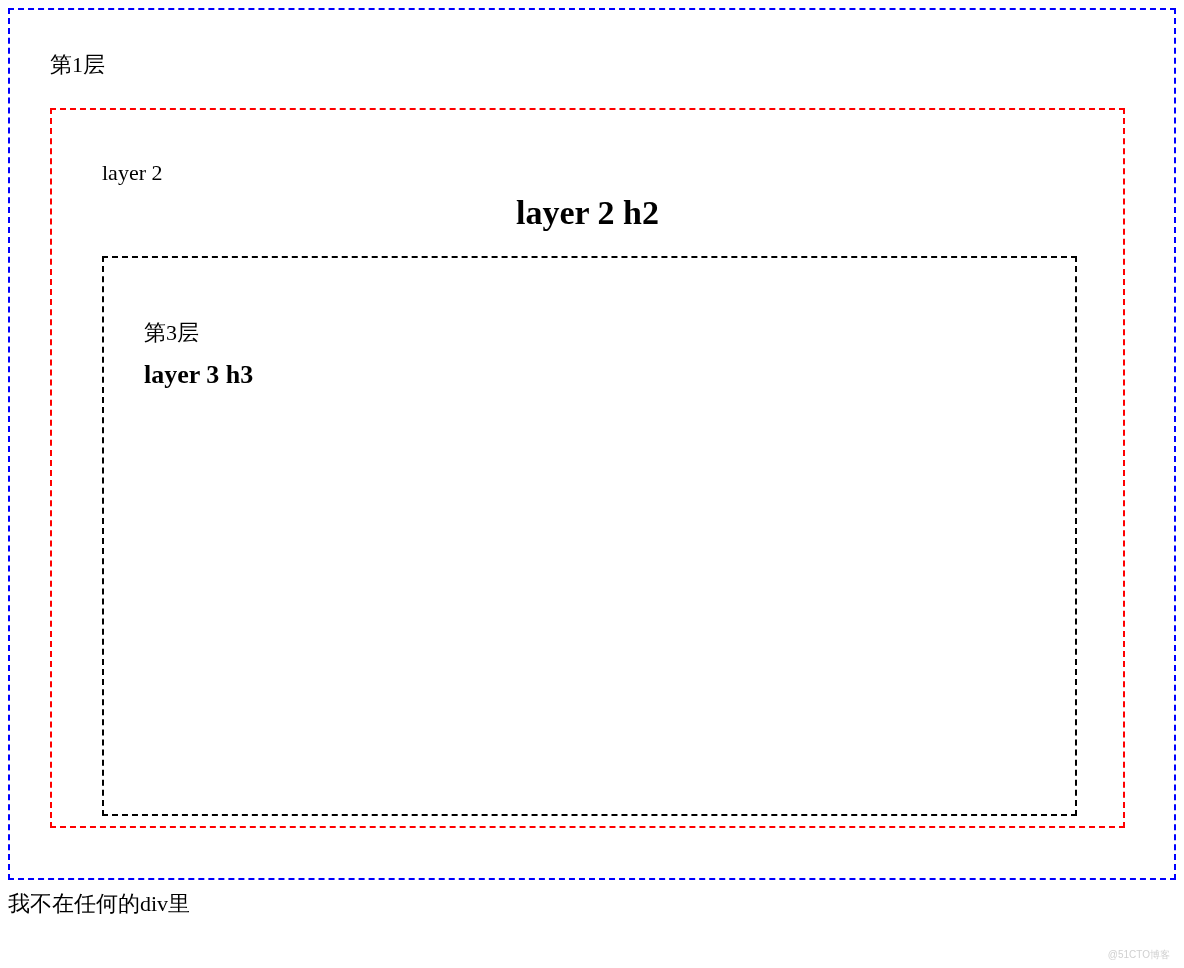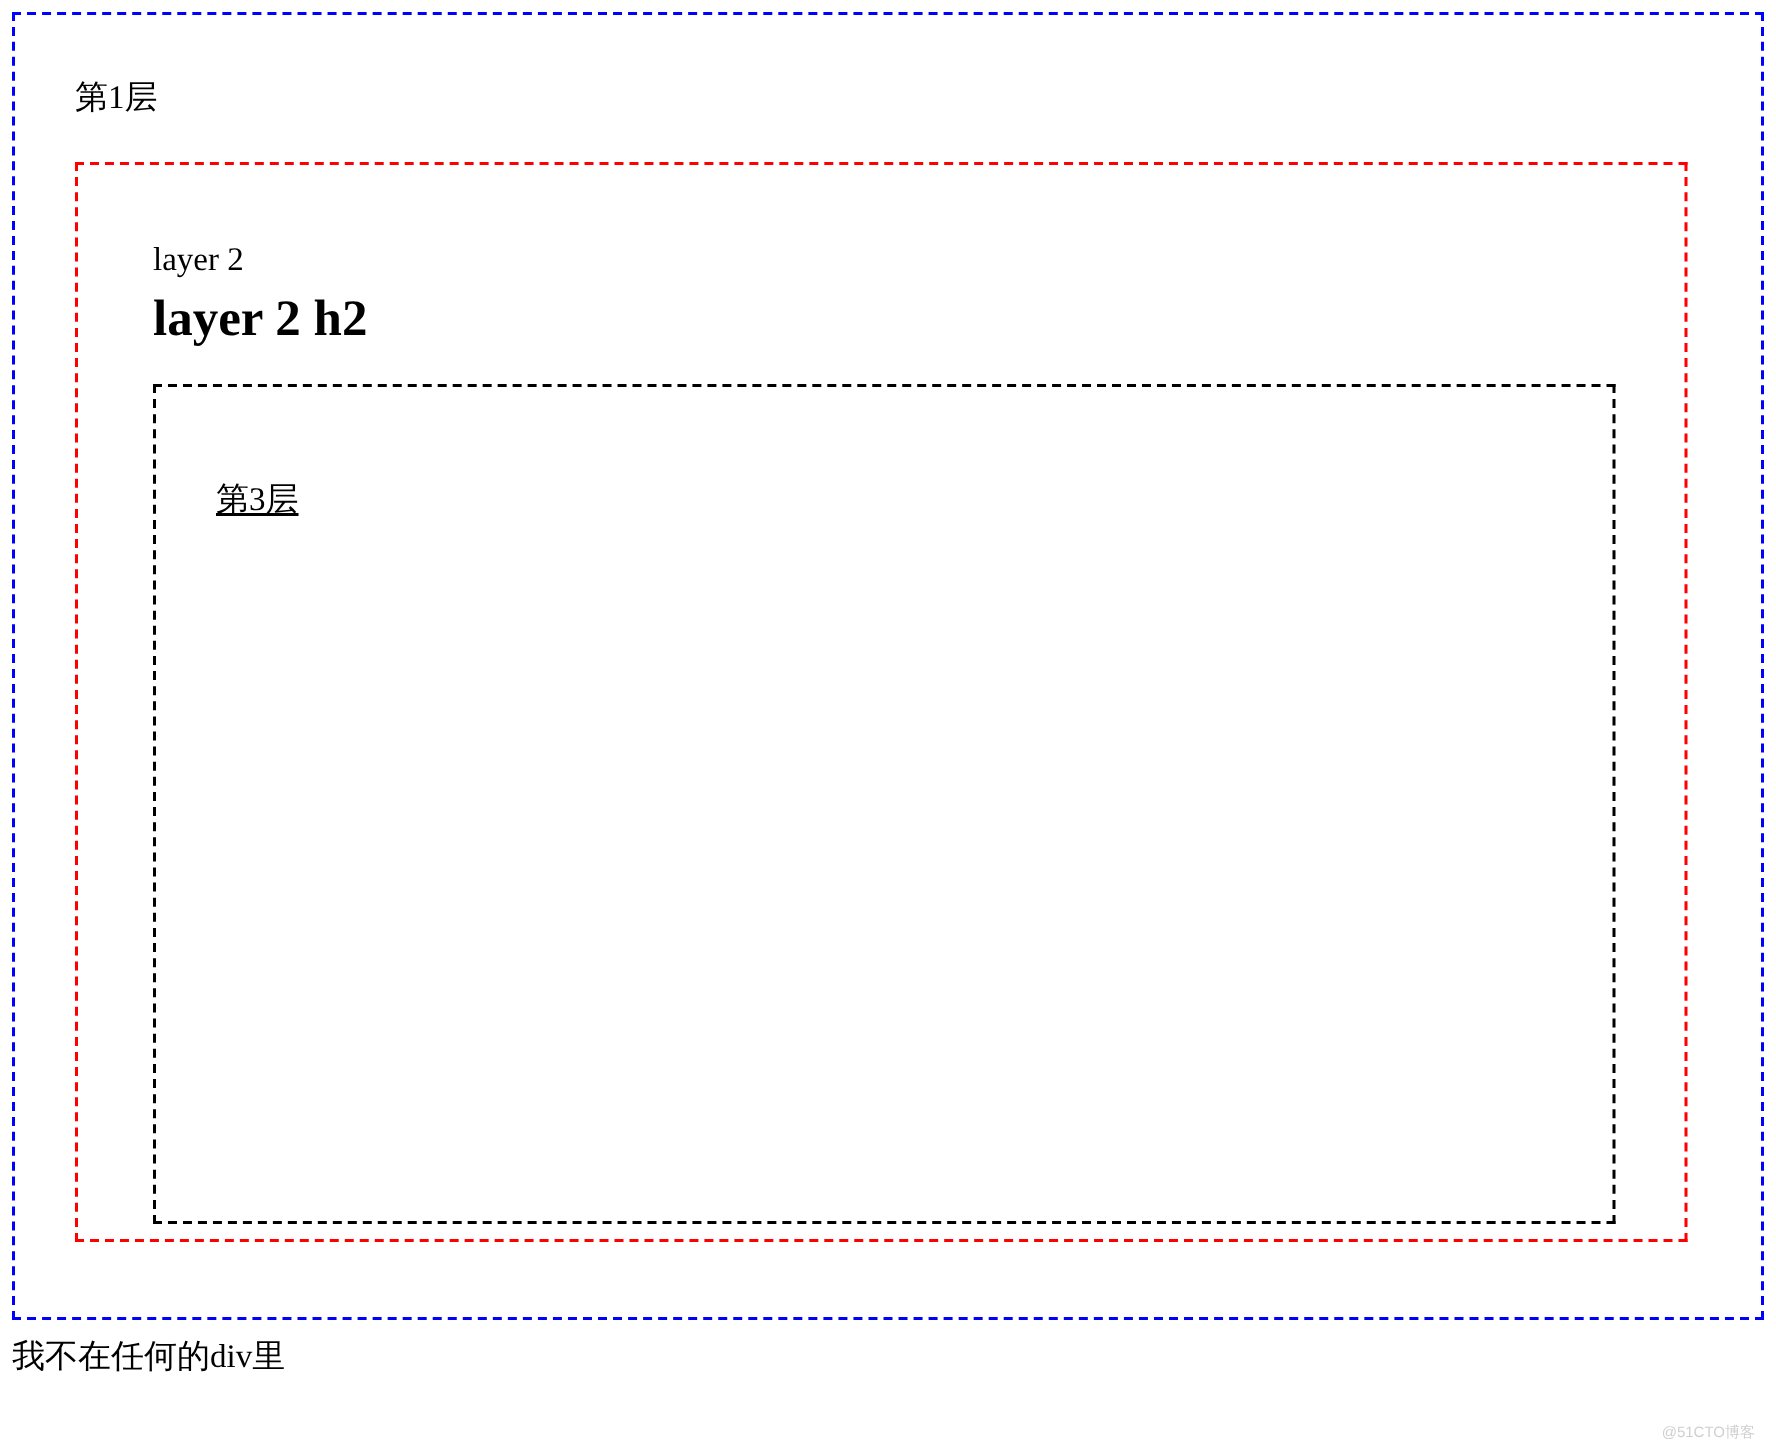--- a/index.html
+++ b/index.html
@@ -31,30 +31,30 @@
     height: 720px;
     padding: 50px 50px 0 50px;
   }
   .layer2-label {
     margin-bottom: 8px;
   }
   .layer2-h2 {
     font-size: 34px;
     font-weight: bold;
     margin: 0 0 24px 0;
+    text-align: center;
   }
   .layer3 {
     border: 2px dashed #000000;
     width: 975px;
     height: 560px;
     padding: 60px 40px 0 40px;
   }
   .layer3-label {
     margin-bottom: 12px;
-    text-decoration: underline;
   }
   .layer3-h3 {
     font-size: 26px;
     font-weight: bold;
     margin: 0;
   }
   .outside-text {
     margin-top: 9px;
     margin-left: 0;
   }
@@ -72,19 +72,20 @@
 
 <div class="layer1">
   <div class="layer1-label">第1层</div>
 
   <div class="layer2">
     <div class="layer2-label">layer 2</div>
     <h2 class="layer2-h2">layer 2 h2</h2>
 
     <div class="layer3">
       <div class="layer3-label">第3层</div>
+      <h3 class="layer3-h3">layer 3 h3</h3>
     </div>
   </div>
 </div>
 
 <div class="outside-text">我不在任何的div里</div>
 
 <div class="watermark">@51CTO博客</div>
 
 </body></html>

